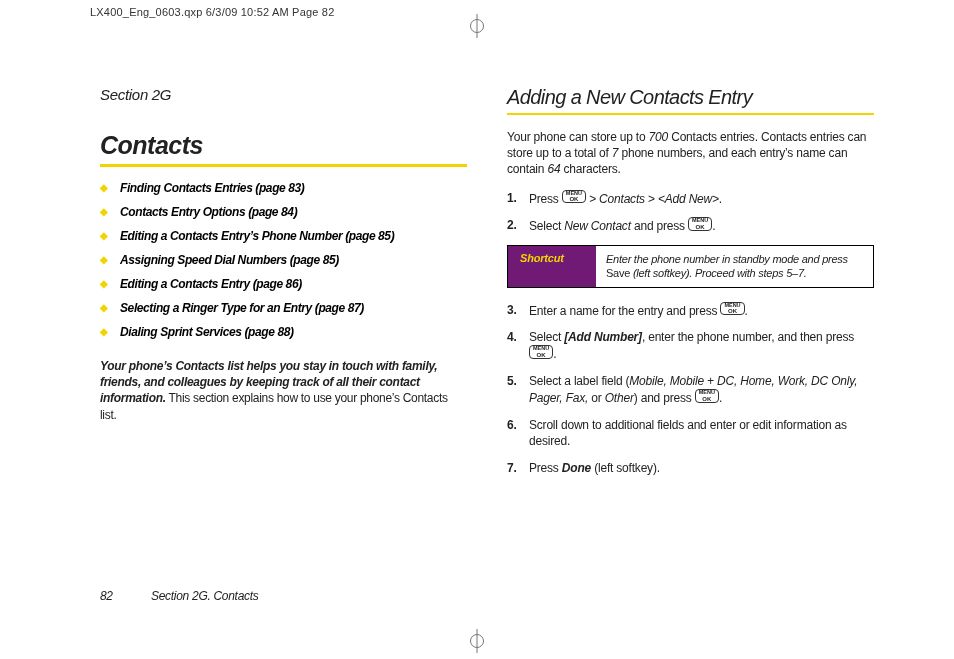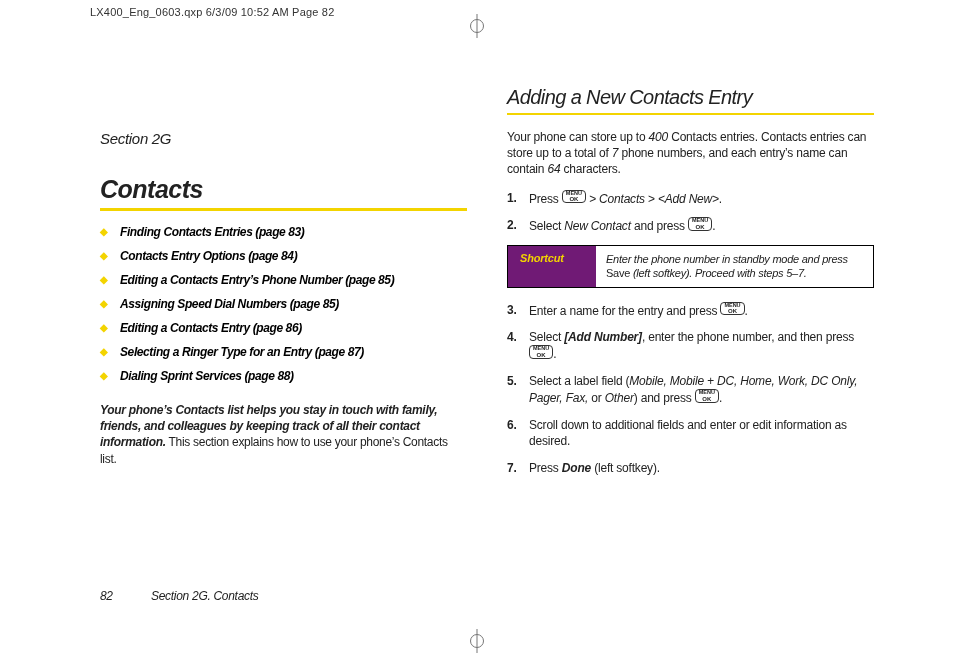--- a/index.html
+++ b/index.html
@@ -73,21 +73,20 @@
   .col {
     flex: 1 1 0;
     min-width: 0;
   }
   
   .section-label {
     font-style: italic;
     font-size: 15px;
     color: #222;
     margin-bottom: 28px;
-    margin-top: 44px;
   }
   h1.title {
     margin: 0 0 4px 0;
     font-size: 25px;
     font-style: italic;
     font-weight: 700;
     letter-spacing: -0.5px;
   }
   .rule-yellow {
     height: 3px;
@@ -259,21 +258,21 @@
       <div class="intro">
         <span class="bold">Your phone’s Contacts list helps you stay in touch with family, friends, and colleagues by keeping track of all their contact information.</span><span class="plain"> This section explains how to use your phone’s Contacts list.</span>
       </div>
     </div>
 
     <div class="col">
       <h2 class="subtitle">Adding a New Contacts Entry</h2>
       <div class="rule-yellow-sm"></div>
 
       <div class="body-text">
-        <span>Your phone can store up to </span><span class="it">400</span><span> Contacts entries. Contacts entries can store up to a total of </span><span class="it">7</span><span> phone numbers, and each entry’s name can contain </span><span class="it">64</span><span> characters.</span>
+        <span>Your phone can store up to </span><span class="it">700</span><span> Contacts entries. Contacts entries can store up to a total of </span><span class="it">7</span><span> phone numbers, and each entry’s name can contain </span><span class="it">64</span><span> characters.</span>
       </div>
 
       <ol class="steps">
         <li>
           <span>Press </span><span class="key"><span class="k1">MENU</span><span class="k2">OK</span></span><span> &gt; </span><span class="it">Contacts</span><span> &gt; </span><span class="it">&lt;Add New&gt;</span><span>.</span>
         </li>
         <li>
           <span>Select </span><span class="it">New Contact</span><span> and press </span><span class="key"><span class="k1">MENU</span><span class="k2">OK</span></span><span>.</span>
         </li>
       </ol>

